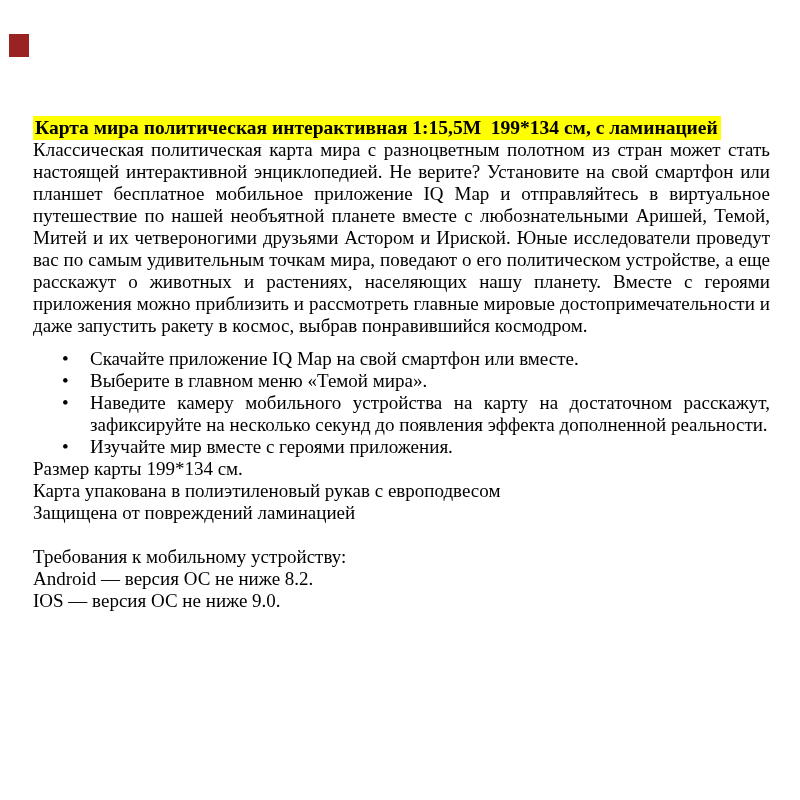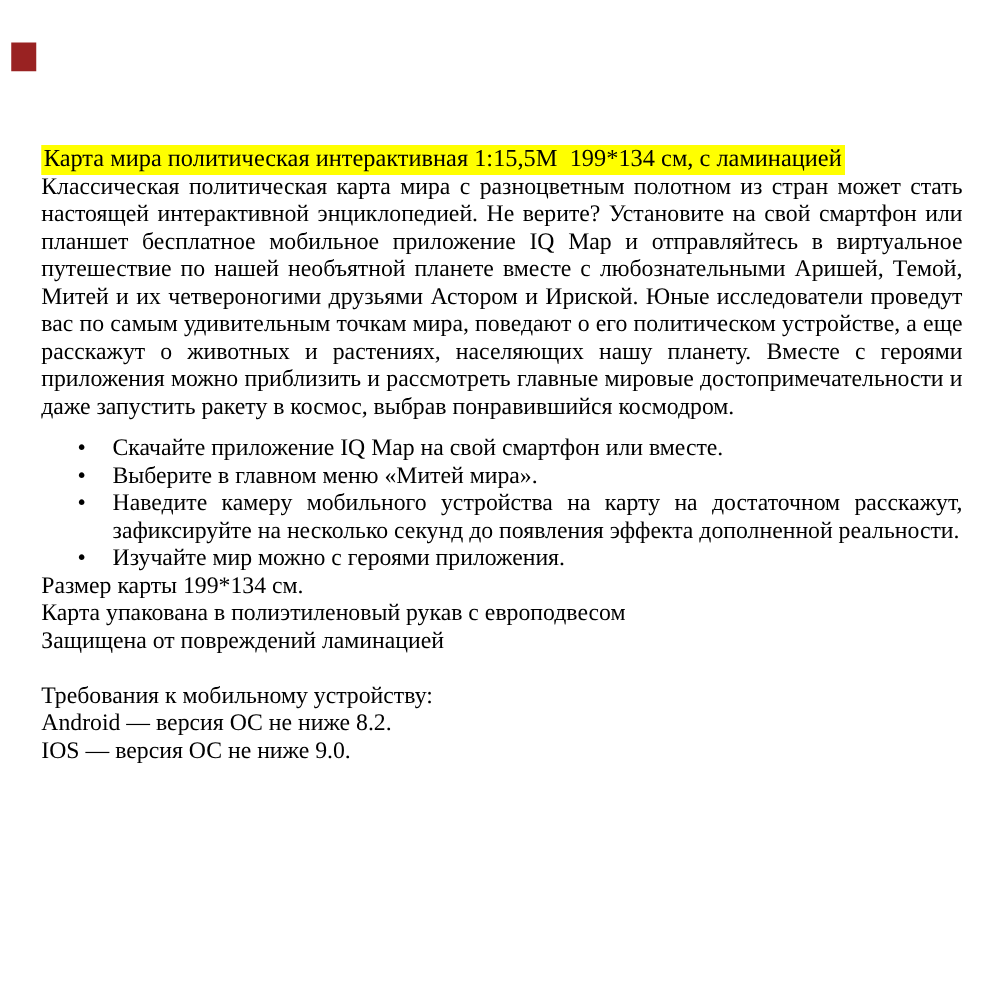--- a/index.html
+++ b/index.html
@@ -18,21 +18,21 @@
     left: 9px; top: 34px;
     width: 20px; height: 23px;
   }
   .content {
     position: absolute;
     left: 33px; top: 0;
     width: 737px;
   }
   .title-line { margin-top: 117px; }
   .title-mark {
-    font-weight: normal;
+    font-weight: bold;
     font-size: 19.5px;
     padding: 1px 3px 2px 2px;
     white-space: pre-wrap;
   }
   .description {
     text-align: justify;
   }
   ul.instructions {
     list-style: none;
     margin: 11px 0 0 0;
@@ -62,29 +62,29 @@
 
   <p class="description">Классическая политическая карта мира с разноцветным полотном из стран может стать настоящей интерактивной энциклопедией. Не верите? Установите на свой смартфон или планшет бесплатное мобильное приложение IQ Map и отправляйтесь в виртуальное путешествие по нашей необъятной планете вместе с любознательными Аришей, Темой, Митей и их четвероногими друзьями Астором и Ириской. Юные исследователи проведут вас по самым удивительным точкам мира, поведают о его политическом устройстве, а еще расскажут о животных и растениях, населяющих нашу планету. Вместе с героями приложения можно приблизить и рассмотреть главные мировые достопримечательности и даже запустить ракету в космос, выбрав понравившийся космодром.</p>
 
   <ul class="instructions">
     <li>
       <span class="bullet-dot">•</span>
       <span>Скачайте приложение IQ Map на свой смартфон или вместе.</span>
     </li>
     <li>
       <span class="bullet-dot">•</span>
-      <span>Выберите в главном меню «Митей мира».</span>
+      <span>Выберите в главном меню «Темой мира».</span>
     </li>
     <li>
       <span class="bullet-dot">•</span>
       <span>Наведите камеру мобильного устройства на карту на достаточном расскажут, зафиксируйте на несколько секунд до появления эффекта дополненной реальности.</span>
     </li>
     <li>
       <span class="bullet-dot">•</span>
-      <span>Изучайте мир можно с героями приложения.</span>
+      <span>Изучайте мир вместе с героями приложения.</span>
     </li>
   </ul>
 
   <div>Размер карты 199*134 см.</div>
   <div>Карта упакована в полиэтиленовый рукав с европодвесом</div>
   <div>Защищена от повреждений ламинацией</div>
 
   <div class="blank-line"></div>
 
   <div>Требования к мобильному устройству:</div>

